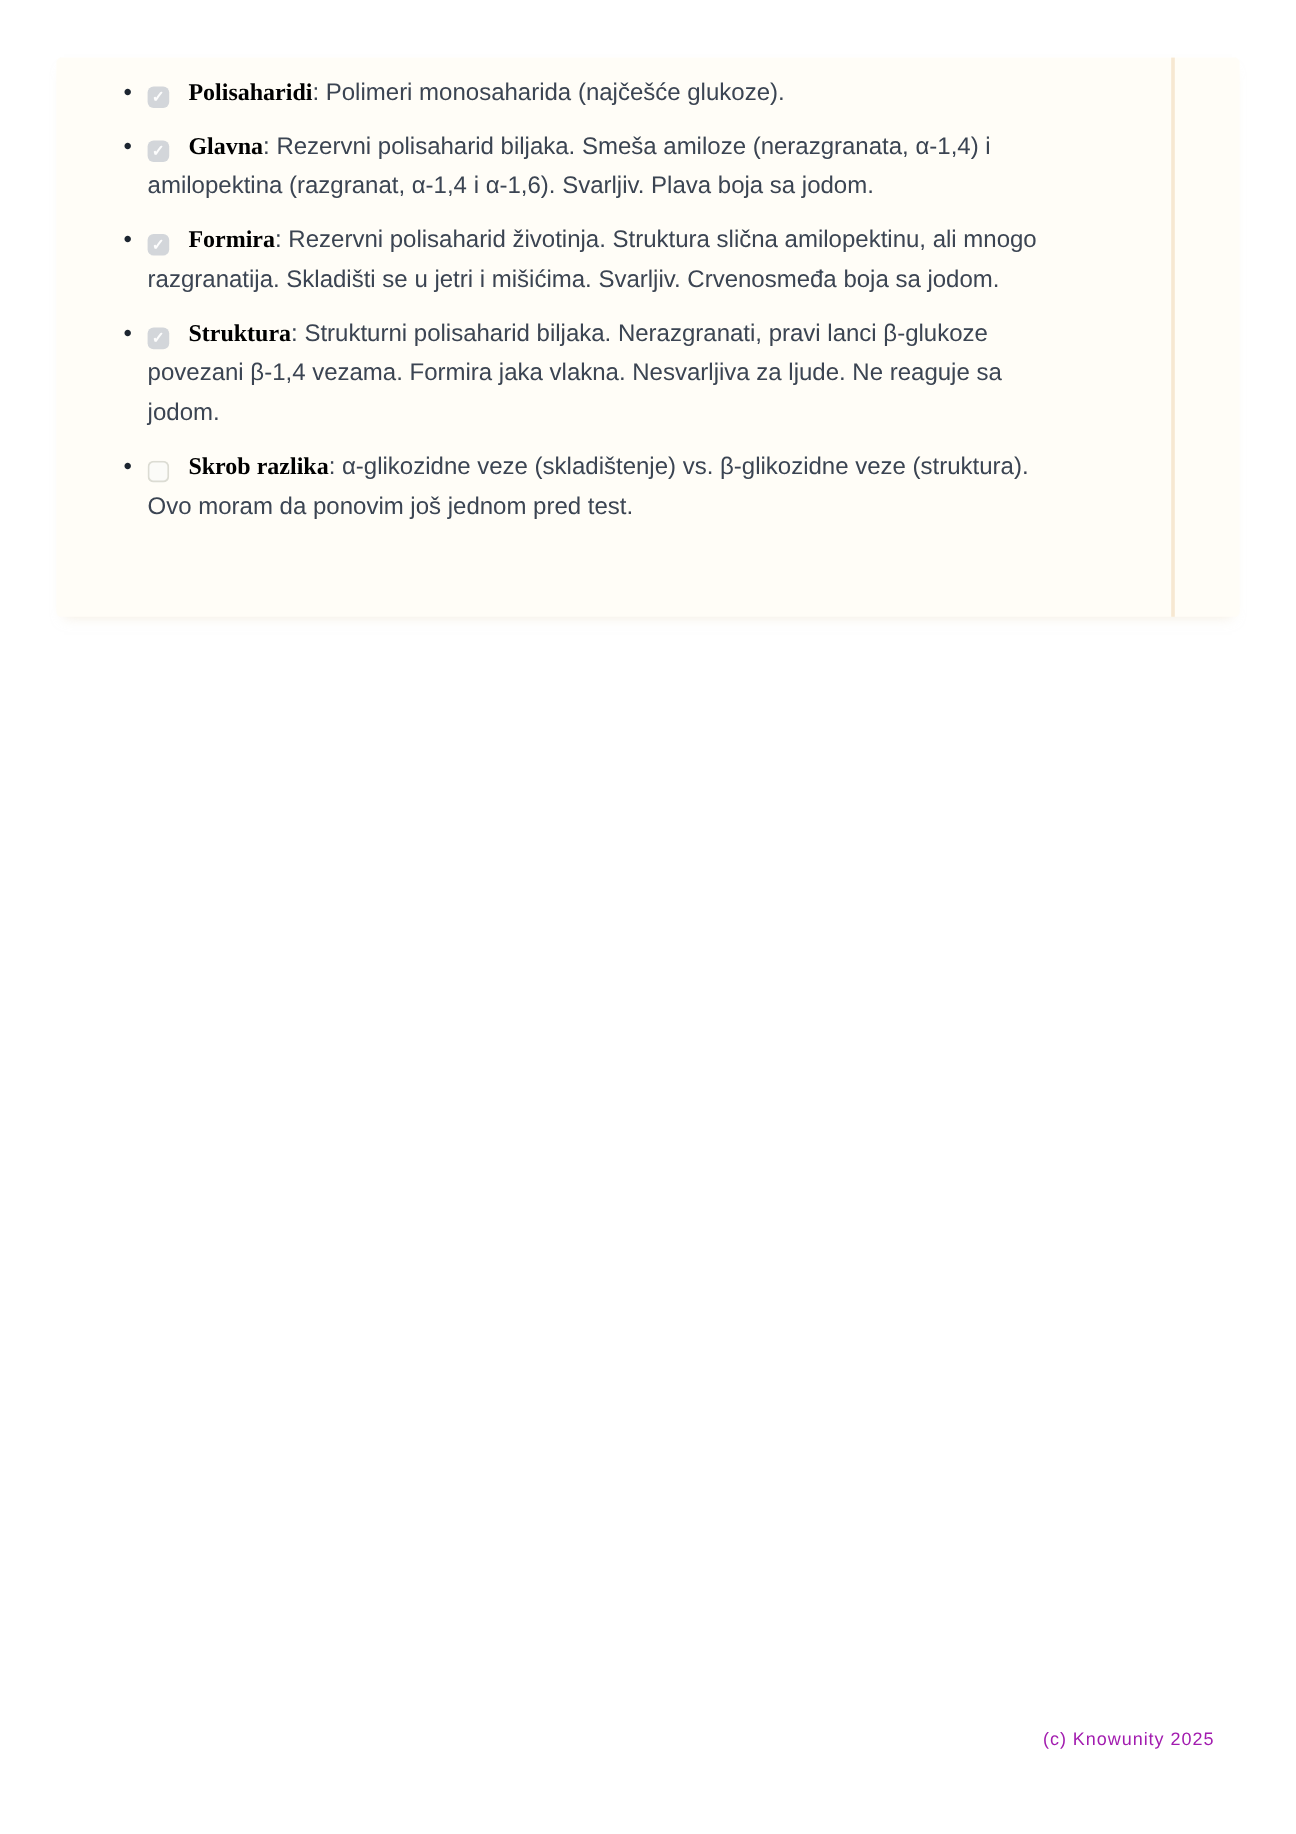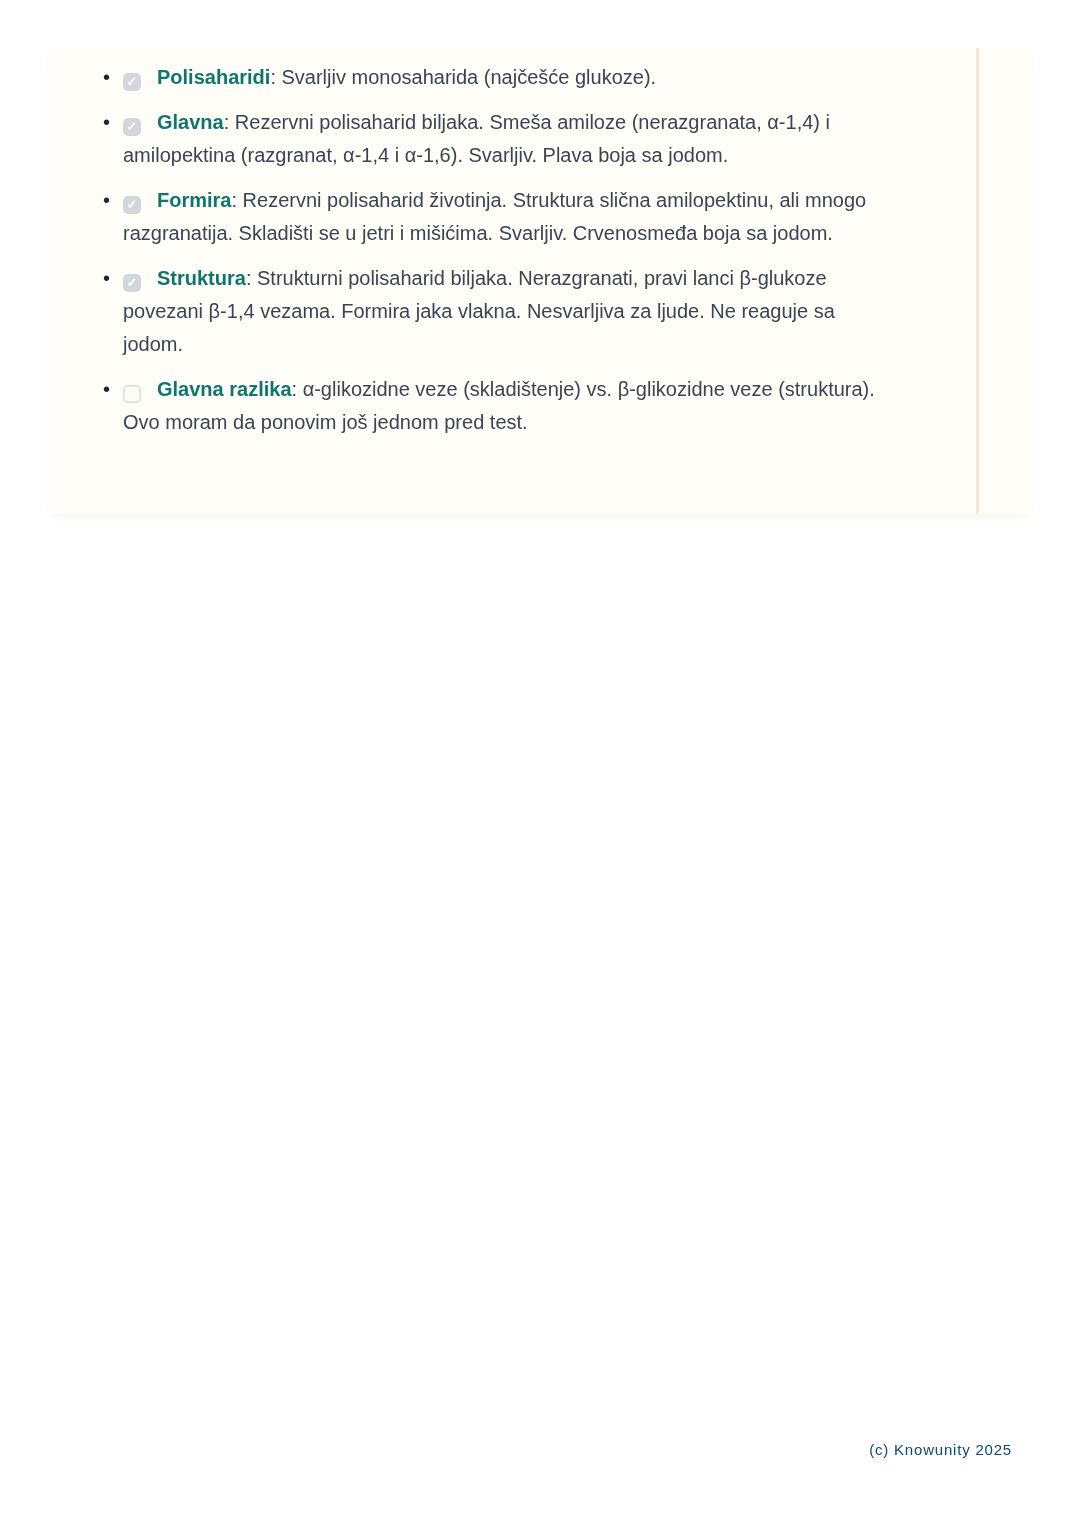--- a/index.html
+++ b/index.html
@@ -82,46 +82,47 @@
   .check {
     color: rgba(255, 255, 255, 0.95);
     font-size: 13px;
     font-weight: bold;
     line-height: 1;
   }
   .checkbox[data-checked="false"] .check { visibility: hidden; }
 
   .term {
     font-weight: bold;
-    color: #0f766e;
+    color: #000000;
+    font-family: Liberation Serif, serif;
   }
 
   .footer-copyright {
     position: absolute;
     top: 1441px;
     right: 68px;
     font-size: 15px;
     letter-spacing: 0.8px;
-    color: #0c4a6e;
+    color: #a21caf;
   }
 </style>
 </head>
 <body>
 
 <div class="note-card">
   <div class="margin-line"></div>
 
   <ul class="checklist">
 
     <li class="item">
       <span class="bullet">•</span>
       <div class="content">
         <span class="checkbox" data-checked="true">
             <span class="check">✓</span>
-          </span><span class="term">Polisaharidi</span><span class="body-text">: Svarljiv monosaharida (najčešće glukoze).</span>
+          </span><span class="term">Polisaharidi</span><span class="body-text">: Polimeri monosaharida (najčešće glukoze).</span>
       </div>
     </li>
 
     <li class="item">
       <span class="bullet">•</span>
       <div class="content">
         <span class="checkbox" data-checked="true">
             <span class="check">✓</span>
           </span><span class="term">Glavna</span><span class="body-text">: Rezervni polisaharid biljaka. Smeša amiloze (nerazgranata, α-1,4) i amilopektina (razgranat, α-1,4 i α-1,6). Svarljiv. Plava boja sa jodom.</span>
       </div>
@@ -143,20 +144,20 @@
             <span class="check">✓</span>
           </span><span class="term">Struktura</span><span class="body-text">: Strukturni polisaharid biljaka. Nerazgranati, pravi lanci β-glukoze povezani β-1,4 vezama. Formira jaka vlakna. Nesvarljiva za ljude. Ne reaguje sa jodom.</span>
       </div>
     </li>
 
     <li class="item">
       <span class="bullet">•</span>
       <div class="content">
         <span class="checkbox" data-checked="false">
             <span class="check">✓</span>
-          </span><span class="term">Glavna razlika</span><span class="body-text">: α-glikozidne veze (skladištenje) vs. β-glikozidne veze (struktura). Ovo moram da ponovim još jednom pred test.</span>
+          </span><span class="term">Skrob razlika</span><span class="body-text">: α-glikozidne veze (skladištenje) vs. β-glikozidne veze (struktura). Ovo moram da ponovim još jednom pred test.</span>
       </div>
     </li>
 
   </ul>
 </div>
 
 <div class="footer-copyright">(c) Knowunity 2025</div>
 
 </body></html>

